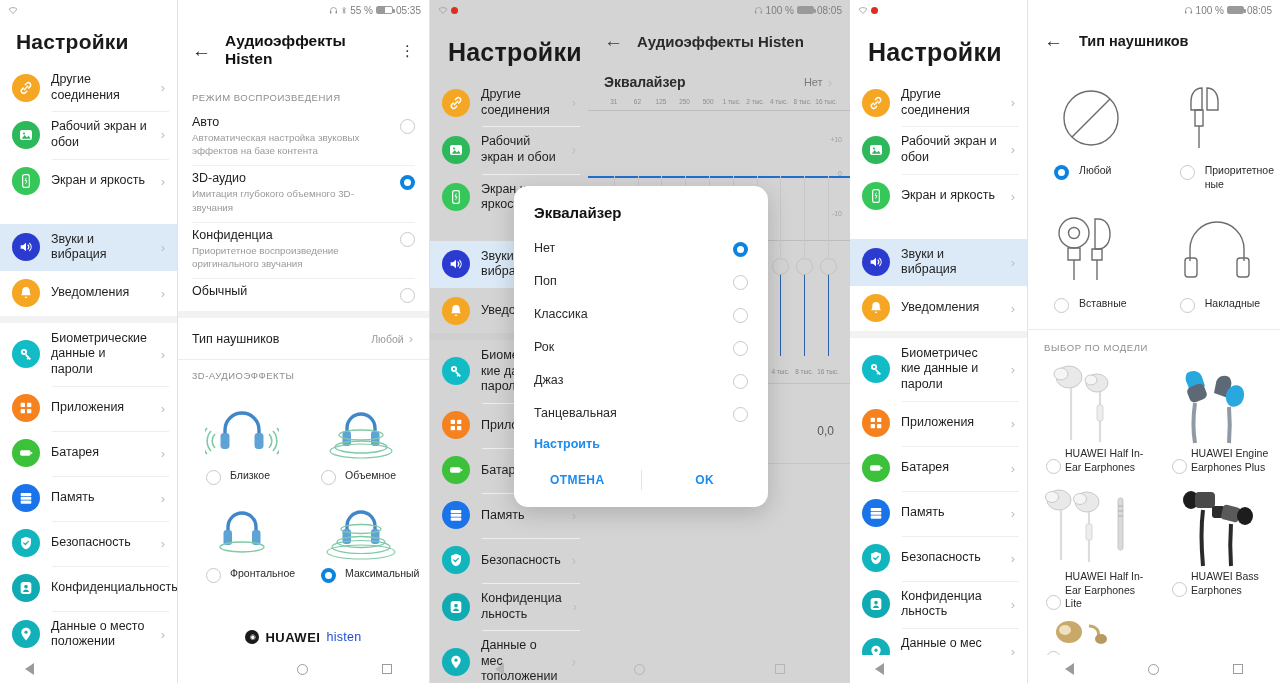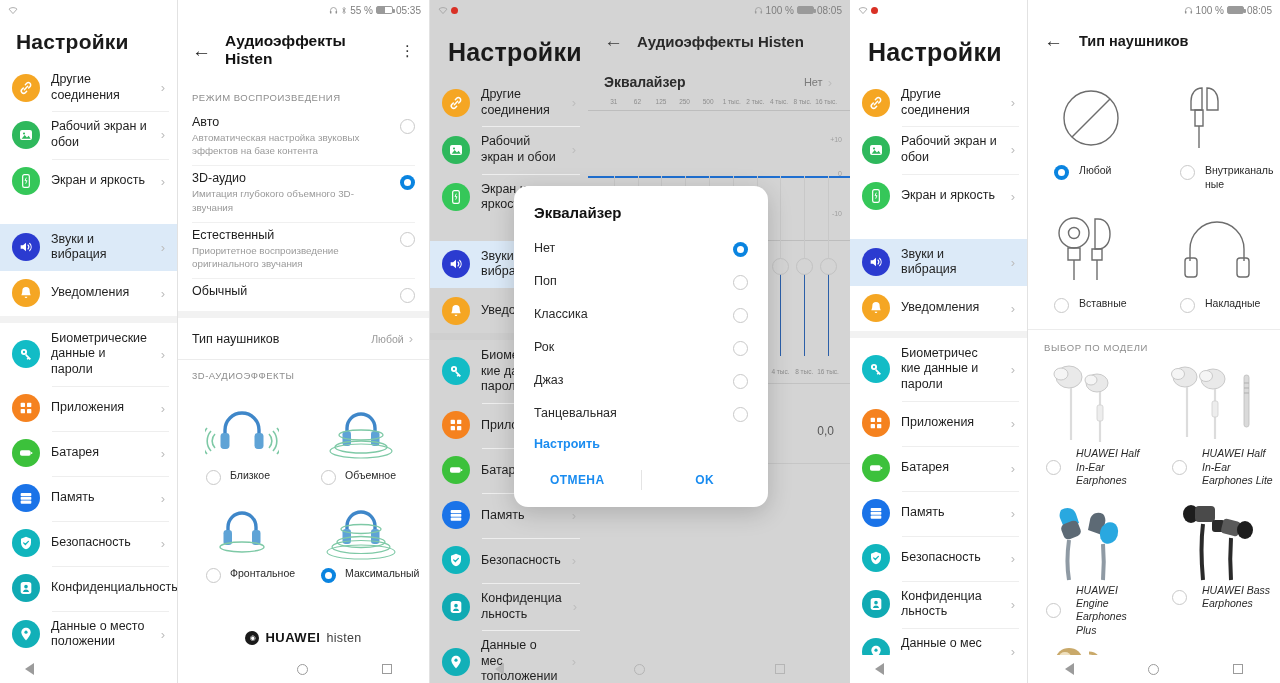--- a/index.html
+++ b/index.html
@@ -89,25 +89,25 @@
   .kv-v { font-size: 10.5px; color: #9a9a9a; margin-right: 5px; }
 
   .fx-grid { display: grid; grid-template-columns: 1fr 1fr; padding: 4px 11px 0 6px; }
   .fx-cell { padding: 6px 4px 4px 4px; }
   .fx-art { height: 72px; display: flex; align-items: center; justify-content: center; }
   .fx-art svg { display: block; }
   .fx-lab { display: flex; align-items: flex-start; gap: 9px; padding-left: 18px; }
   .fx-lab .radio { margin-top: 1px; }
   .fx-name { font-size: 10.5px; color: #2a2a2a; line-height: 1.25; }
 
-  .brandrow { display:flex; align-items:center; justify-content:center; gap:6px; position:absolute; bottom: 38px; left:0; right:0; }
+  .brandrow { display:flex; justify-content:center; gap:6px; position:absolute; bottom: 38px; left:0; right:0; }
   .brandrow .bmark { width:14px; height:14px; border-radius:50%; background:#1a1a1a; display:flex; align-items:center; justify-content:center; }
   .brandrow .bmark span { color:#fff; font-size:7px; letter-spacing:-1px; }
   .brandrow .huawei { font-size:13px; font-weight:bold; color:#141414; letter-spacing:.5px; }
-  .brandrow .histen { font-size:12.5px; color:#404040; letter-spacing:.3px; }
+  .brandrow .histen { font-size:12.5px; color:#1d4ed8; letter-spacing:.3px; }
 
   
   .eq-appbar { display:flex; align-items:center; gap:14px; padding: 10px 14px 12px 16px; }
   .eq-appbar .back { font-size:19px; color:#3a3a3a; }
   .eq-appbar .at { font-size:15px; font-weight:bold; color:#2a2a2a; }
   .eq-head { display:flex; align-items:center; padding: 10px 16px 6px 16px; }
   .eq-head .t { font-size: 14px; font-weight:bold; color:#2c2c2c; flex:1; }
   .eq-head .v { font-size: 11px; color:#7b7b7b; margin-right:5px; }
   .eq-ticks { display:flex; padding: 2px 12px 0 14px; }
   .eq-ticks span { flex:1; text-align:center; font-size:6.5px; color:#8d8d8d; line-height:1.25; }
@@ -140,21 +140,21 @@
   .hp-grid { display:grid; grid-template-columns: 1fr 1fr; }
   .hp-cell { padding: 4px 6px 10px 6px; }
   .hp-art { height: 92px; display:flex; align-items:center; justify-content:center; }
   .hp-lab { display:flex; align-items:flex-start; gap:10px; padding-left: 20px; }
   .hp-lab .radio { margin-top:1px; }
   .hp-name { font-size:10.5px; color:#2a2a2a; line-height:1.3; }
   .hp-sec { font-size:9.5px; color:#8d8d8d; letter-spacing:.6px; padding: 12px 16px 4px 16px; }
   .mdl-grid { display:grid; grid-template-columns: 1fr 1fr; }
   .mdl-cell { padding: 2px 4px 6px 4px; }
   .mdl-art { height: 88px; display:flex; align-items:flex-end; justify-content:center; padding-bottom:2px; }
-  .mdl-lab { display:flex; align-items:center; gap:15px; padding-left: 14px; font-style: italic; }
+  .mdl-lab { display:flex; align-items:flex-end; gap:4px; padding-left: 14px; }
   .mdl-lab .radio { margin-top:1px; }
   .mdl-name { font-size:10.5px; color:#2a2a2a; line-height:1.28; }
 
   .sep-line { height:1px; background:#ececec; }
 </style>
 </head>
 <body>
 
 <div class="stage">
 
@@ -349,21 +349,21 @@
     </div>
     <div class="mode-row">
       <div class="mode-txt">
         <div class="mode-name">3D-аудио</div>
         <div class="mode-desc">Имитация глубокого объемного 3D-звучания</div>
       </div>
       <span class="radio on"></span>
     </div>
     <div class="mode-row">
       <div class="mode-txt">
-        <div class="mode-name">Естественный</div>
+        <div class="mode-name">Конфиденциа</div>
         <div class="mode-desc">Приоритетное воспроизведение оригинального звучания</div>
       </div>
       <span class="radio"></span>
     </div>
     <div class="mode-row">
       <div class="mode-txt">
         <div class="mode-name">Обычный</div>
       </div>
       <span class="radio"></span>
     </div>
@@ -940,21 +940,21 @@
         <div class="hp-art">
           <svg width="70" height="76" viewBox="0 0 70 76" fill="none" stroke="#6d6d6d" stroke-width="1.4">
             <path d="M20 8c-7 0-11 6-11 13v9h11z"></path>
             <path d="M25 8c7 0 11 6 11 13v9H25z"></path>
             <path d="M13 30h8v16h-8z"></path>
             <path d="M17 46v22"></path>
           </svg>
         </div>
         <div class="hp-lab">
           <span class="radio"></span>
-          <span class="hp-name">Внутриканаль ные</span>
+          <span class="hp-name">Приоритетное ные</span>
         </div>
       </div>
       <div class="hp-cell">
         <div class="hp-art">
           <svg width="78" height="76" viewBox="0 0 78 76" fill="none" stroke="#6d6d6d" stroke-width="1.4">
             <circle cx="22" cy="20" r="15"></circle>
               <circle cx="22" cy="20" r="5.5"></circle>
             <path d="M16 35h12v12H16z"></path>
               <path d="M22 47v20"></path>
             <path d="M46 6c8 0 12 7 12 15s-4 15-12 15h-3V6z"></path>
@@ -996,20 +996,38 @@
               <ellipse cx="48" cy="19" rx="6" ry="5" fill="#f5f5f5"></ellipse>
             </g>
             <path d="M28 27v52" stroke="#dcdcdc" stroke-width="2.2" fill="none"></path>
             <path d="M57 31v50" stroke="#dcdcdc" stroke-width="2.2" fill="none"></path>
             <rect x="54" y="44" width="6" height="16" rx="2" fill="#ededed" stroke="#cfcfcf" stroke-width=".8"></rect>
           </svg>
         </div>
         <div class="mdl-lab">
           <span class="radio"></span>
           <span class="mdl-name">HUAWEI Half In-Ear Earphones</span>
+        </div>
+      </div>
+      <div class="mdl-cell">
+        <div class="mdl-art">
+          <svg width="96" height="82" viewBox="0 0 96 82">
+            <g stroke="none">
+              <path d="M18 10c6-4 13-2 15 4l3 9-14 7-5-12c-1-3 0-6 1-8z" fill="#29a8e0"></path>
+              <rect x="19" y="22" width="18" height="16" rx="5" fill="#5d6a75" transform="rotate(-22 28 30)"></rect>
+              <path d="M60 14c-6-3-12 0-13 6l-2 10 14 5 3-12c1-3 0-7-2-9z" fill="#5d6a75"></path>
+              <ellipse cx="66" cy="33" rx="9" ry="11" fill="#29a8e0" transform="rotate(18 66 33)"></ellipse>
+            </g>
+            <path d="M26 40c-2 14-2 28 0 40" stroke="#8f9aa4" stroke-width="4" fill="none"></path>
+            <path d="M60 44c1 12 1 24 0 36" stroke="#8f9aa4" stroke-width="4" fill="none"></path>
+          </svg>
+        </div>
+        <div class="mdl-lab">
+          <span class="radio"></span>
+          <span class="mdl-name">HUAWEI Engine Earphones Plus</span>
         </div>
       </div>
       <div class="mdl-cell">
         <div class="mdl-art">
           <svg width="104" height="84" viewBox="0 0 104 84">
             <g fill="#e9e9e9" stroke="#c9c9c9" stroke-width="1">
               <ellipse cx="20" cy="16" rx="12" ry="10"></ellipse>
               <ellipse cx="13" cy="13" rx="6.5" ry="5.5" fill="#f5f5f5"></ellipse>
               <ellipse cx="48" cy="18" rx="12" ry="10"></ellipse>
               <ellipse cx="41" cy="15" rx="6.5" ry="5.5" fill="#f5f5f5"></ellipse>
@@ -1021,38 +1039,20 @@
             <path d="M79 22h5M79 27h5M79 32h5" stroke="#aaa" stroke-width=".9"></path>
           </svg>
         </div>
         <div class="mdl-lab">
           <span class="radio"></span>
           <span class="mdl-name">HUAWEI Half In-Ear Earphones Lite</span>
         </div>
       </div>
       <div class="mdl-cell">
         <div class="mdl-art">
-          <svg width="96" height="82" viewBox="0 0 96 82">
-            <g stroke="none">
-              <path d="M18 10c6-4 13-2 15 4l3 9-14 7-5-12c-1-3 0-6 1-8z" fill="#29a8e0"></path>
-              <rect x="19" y="22" width="18" height="16" rx="5" fill="#5d6a75" transform="rotate(-22 28 30)"></rect>
-              <path d="M60 14c-6-3-12 0-13 6l-2 10 14 5 3-12c1-3 0-7-2-9z" fill="#5d6a75"></path>
-              <ellipse cx="66" cy="33" rx="9" ry="11" fill="#29a8e0" transform="rotate(18 66 33)"></ellipse>
-            </g>
-            <path d="M26 40c-2 14-2 28 0 40" stroke="#8f9aa4" stroke-width="4" fill="none"></path>
-            <path d="M60 44c1 12 1 24 0 36" stroke="#8f9aa4" stroke-width="4" fill="none"></path>
-          </svg>
-        </div>
-        <div class="mdl-lab">
-          <span class="radio"></span>
-          <span class="mdl-name">HUAWEI Engine Earphones Plus</span>
-        </div>
-      </div>
-      <div class="mdl-cell">
-        <div class="mdl-art">
           <sv g=""></sv>
           <svg width="96" height="82" viewBox="0 0 96 82">
             <g>
               <ellipse cx="22" cy="14" rx="8" ry="9" fill="#1d1d1d"></ellipse>
               <rect x="26" y="6" width="20" height="16" rx="4" fill="#4a4a4a"></rect>
               <rect x="43" y="20" width="13" height="12" rx="3" fill="#2b2b2b"></rect>
               <rect x="53" y="20" width="18" height="15" rx="4" fill="#5a5a5a" transform="rotate(14 62 27)"></rect>
               <ellipse cx="76" cy="30" rx="8" ry="9" fill="#1d1d1d"></ellipse>
             </g>
             <path d="M34 24c-2 16-2 34 0 56" stroke="#2a2a2a" stroke-width="4" fill="none"></path>

